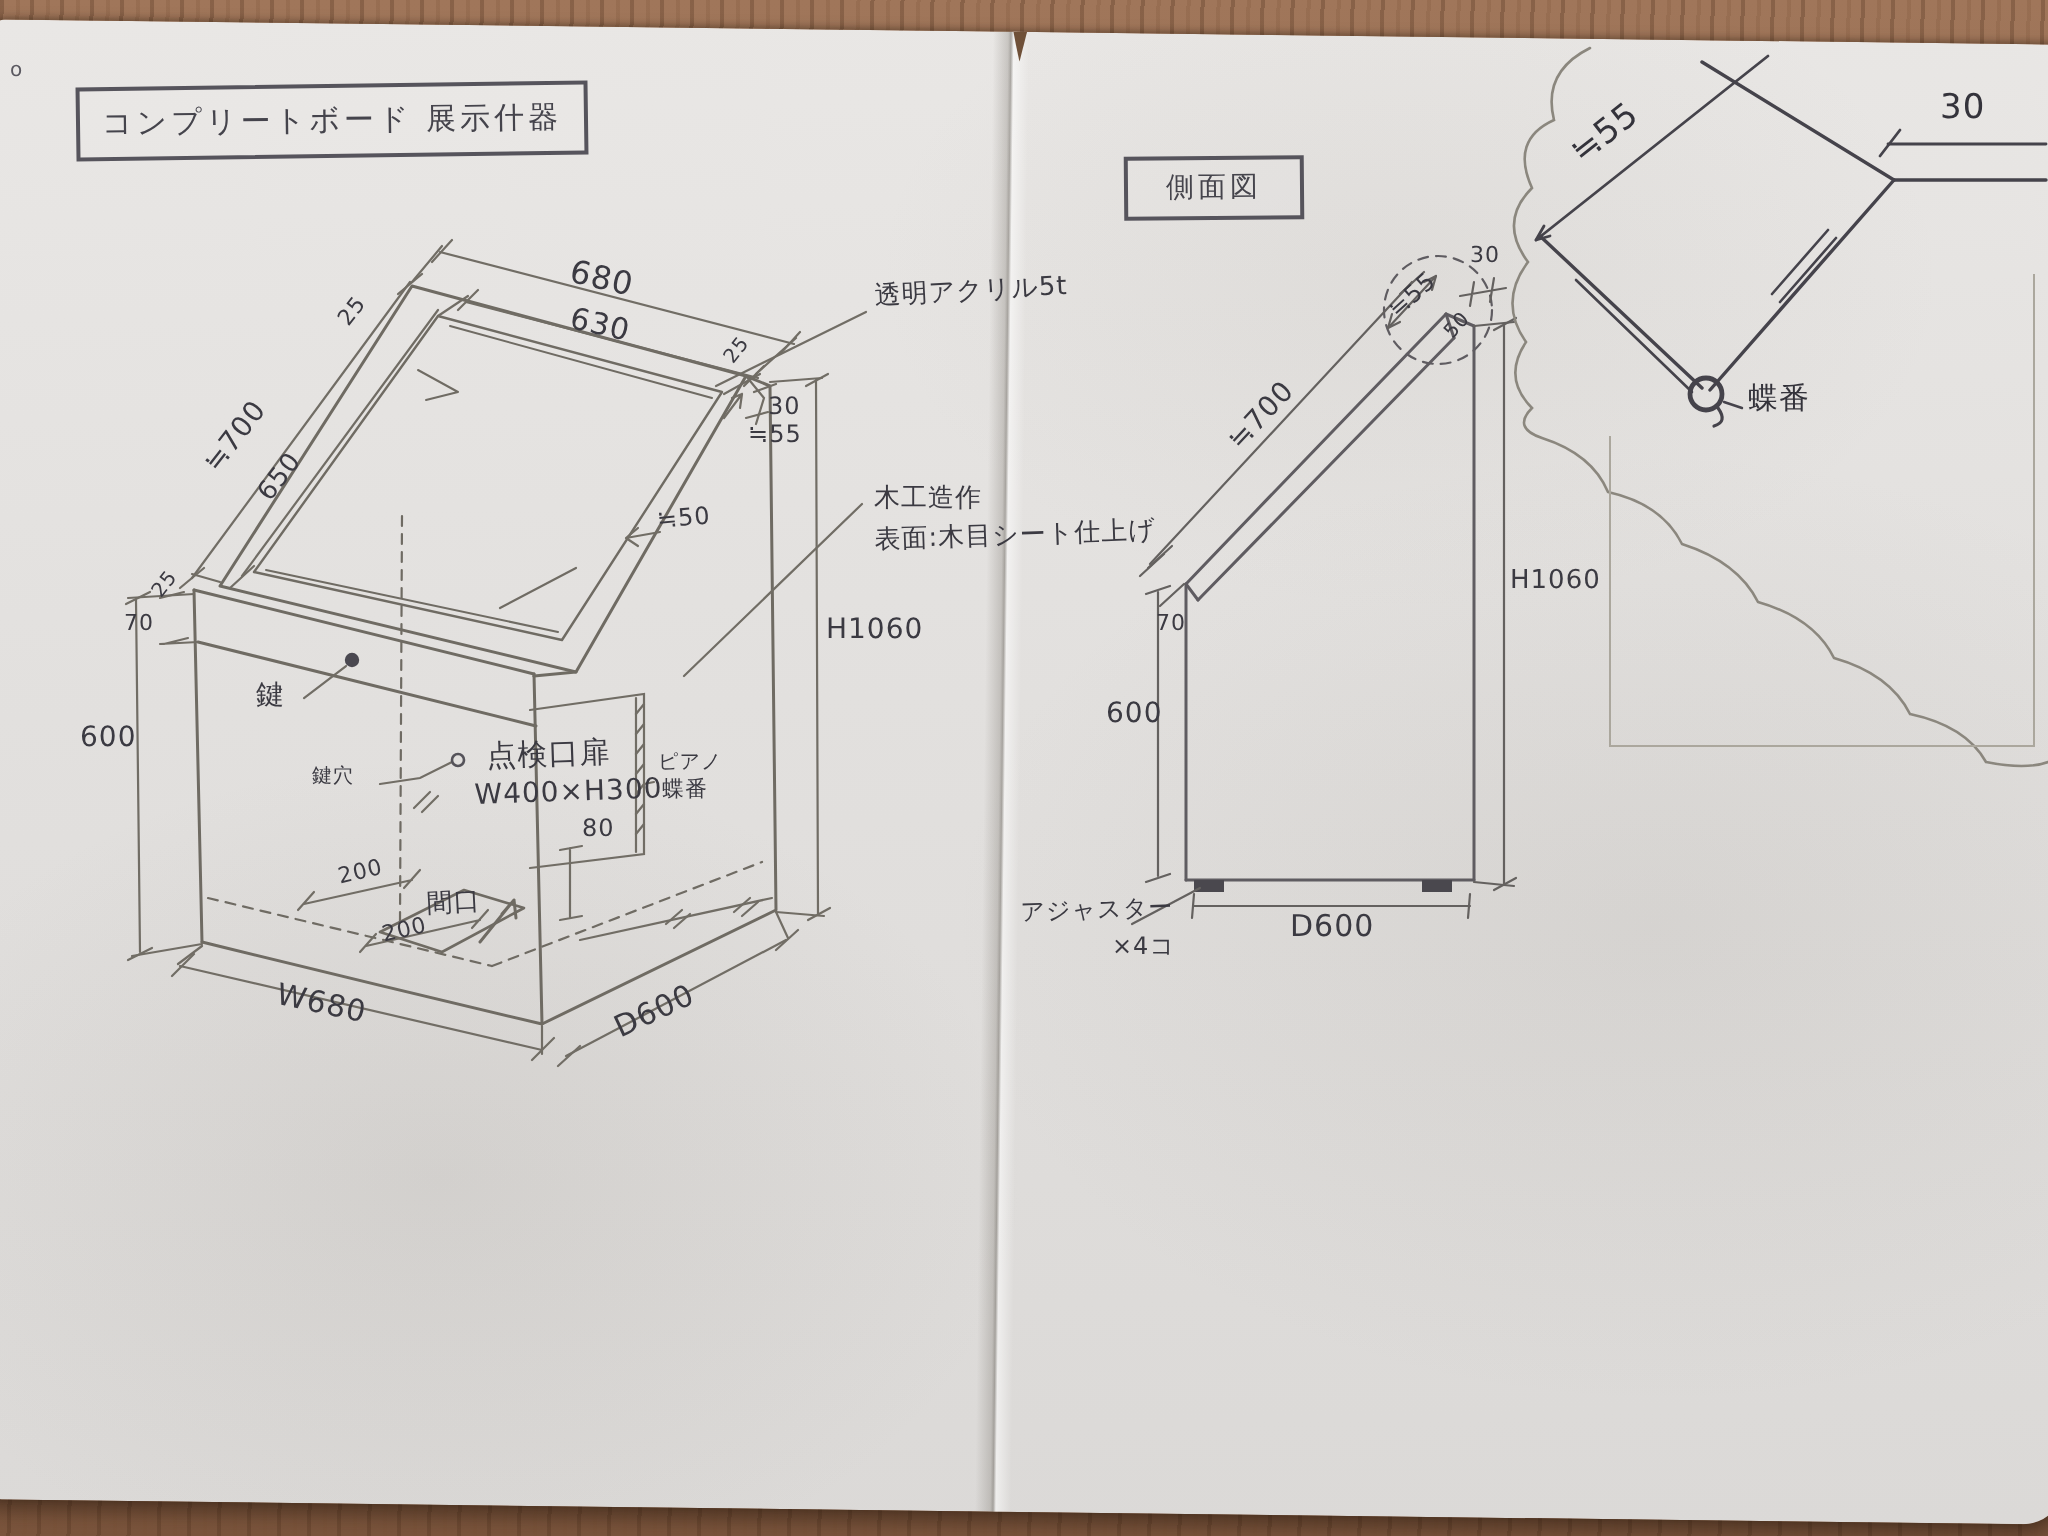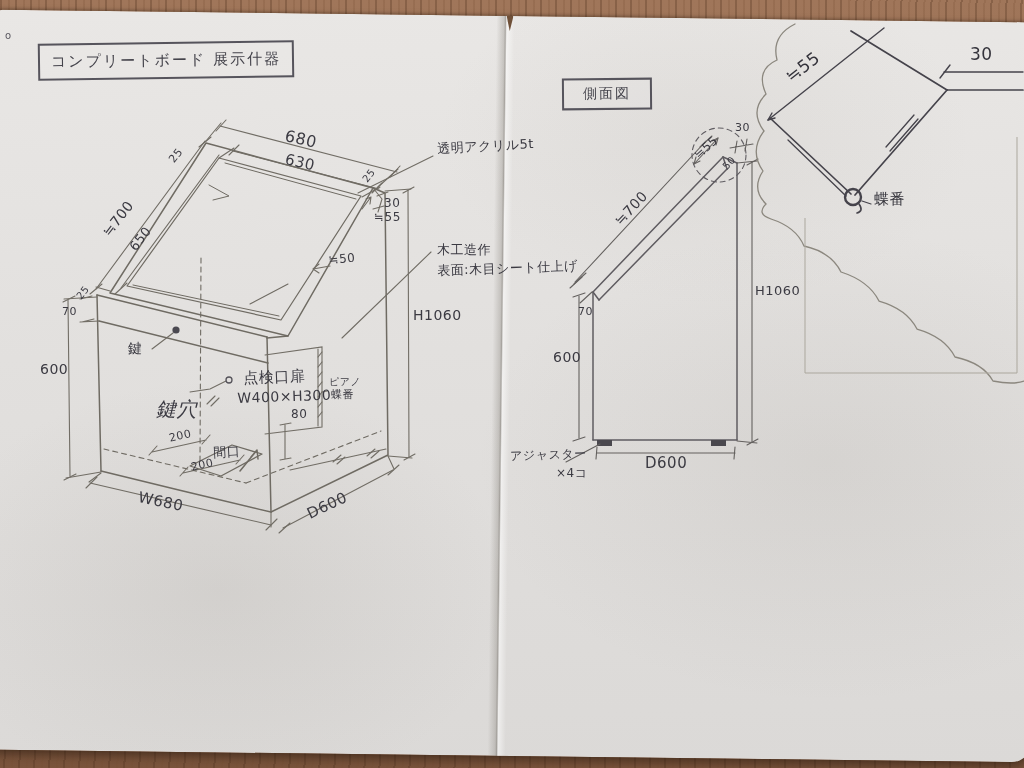--- a/index.html
+++ b/index.html
@@ -195,21 +195,21 @@
 <div class="lbl" style="left:305px;top:508px;font-size:15px;transform:rotate(-25deg);">D600</div>
 <div class="lbl" style="left:413px;top:308px;font-size:14px;">H1060</div>
 <div class="lbl" style="left:291px;top:408px;font-size:12px;">80</div>
 <div class="lbl" style="left:168px;top:433px;font-size:11px;transform:rotate(-13deg);">200</div>
 <div class="lbl" style="left:190px;top:462px;font-size:11px;transform:rotate(-13deg);">200</div>
 
 <div class="lbl" style="left:437px;top:142px;font-size:13px;transform:rotate(-3deg);">透明アクリル5t</div>
 <div class="lbl" style="left:437px;top:243px;font-size:13px;">木工造作</div>
 <div class="lbl" style="left:437px;top:264px;font-size:13px;transform:rotate(-2deg);">表面:木目シート仕上げ</div>
 <div class="lbl" style="left:128px;top:341px;font-size:14px;">鍵</div>
-<div class="lbl" style="left:156px;top:399px;font-size:20px;font-style:italic;">鍵穴</div>
+<div class="lbl" style="left:156px;top:384px;font-size:10px;">鍵穴</div>
 <div class="lbl" style="left:243px;top:371px;font-size:15px;transform:rotate(-2deg);">点検口扉</div>
 <div class="lbl" style="left:237px;top:391px;font-size:14px;transform:rotate(-2deg);">W400×H300</div>
 <div class="lbl" style="left:329px;top:377px;font-size:10px;">ピアノ</div>
 <div class="lbl" style="left:331px;top:389px;font-size:11px;">蝶番</div>
 <div class="lbl" style="left:213px;top:446px;font-size:13px;transform:rotate(-3deg);">間口</div>
 
 <div class="box" style="left:562px;top:78px;width:86px;height:28px;transform:rotate(-0.5deg);">
   <span style="font-size:14px;letter-spacing:2px;">側面図</span>
 </div>
 <div class="lbl" style="left:612px;top:218px;font-size:14px;transform:rotate(-47deg);">≒700</div>

